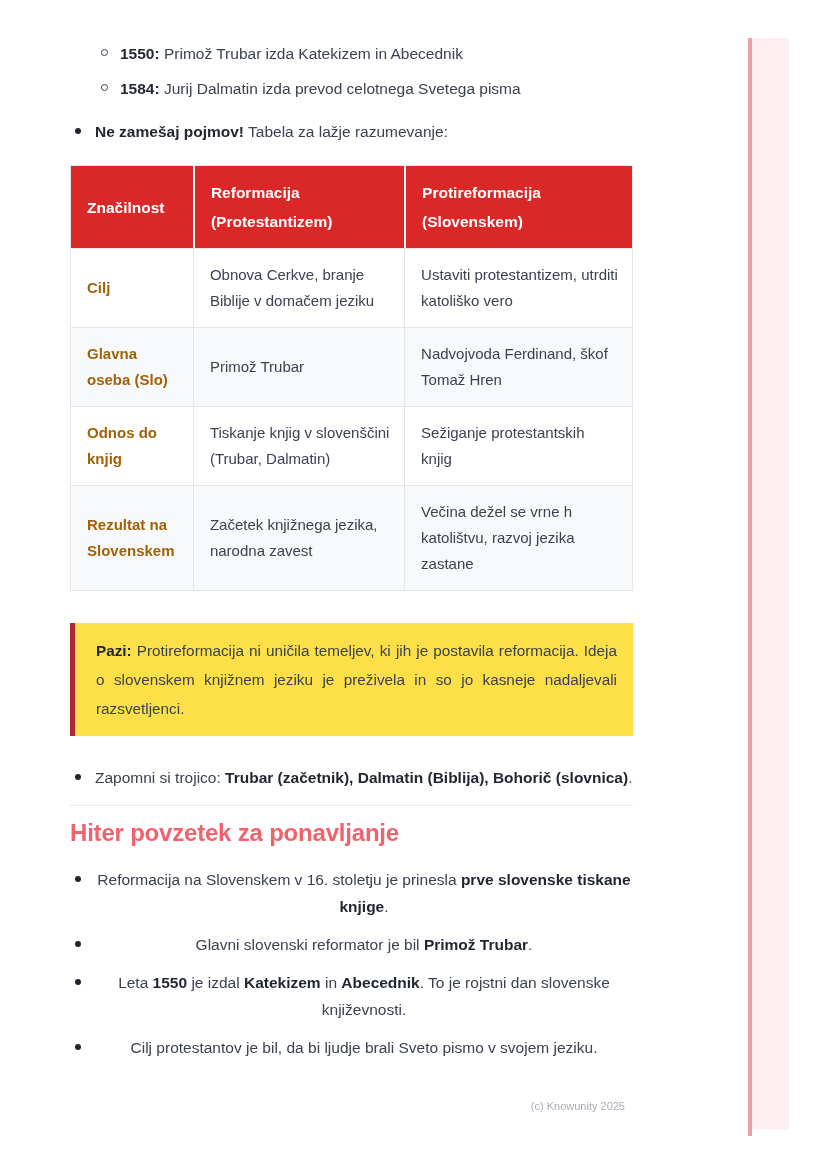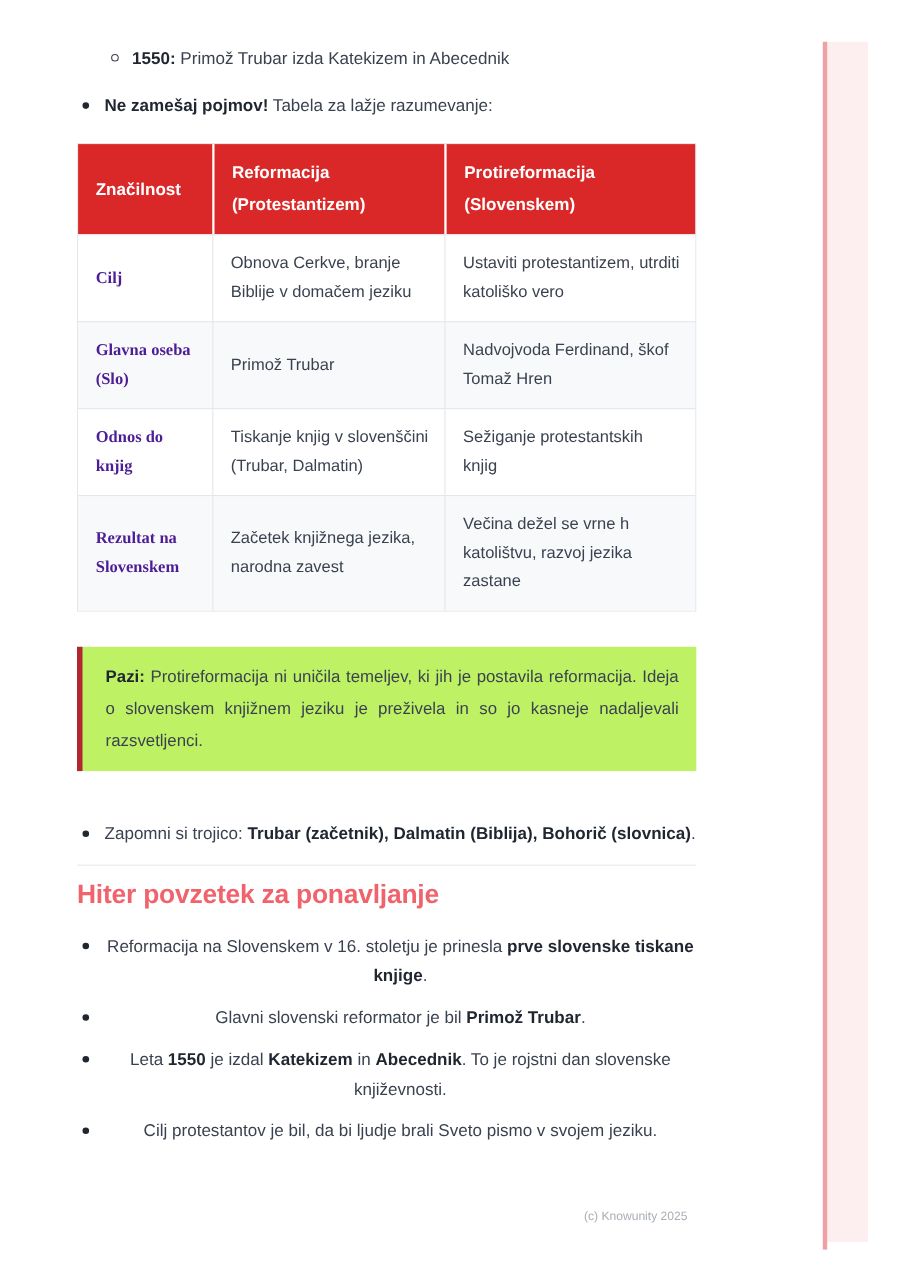--- a/index.html
+++ b/index.html
@@ -23,27 +23,27 @@
   .li-ne { margin-top:16px; }
 
   
   table { border-collapse:separate; border-spacing:0; width:563px; margin-top:20px; border:1px solid #e3e6ea; }
   col.c1 { width:122px; } col.c2 { width:212px; } col.c3 { width:229px; }
   th { background:#da2727; color:#ffffff; font-weight:bold; font-size:15.5px; line-height:29px; text-align:left; vertical-align:middle; height:82px; padding:10px 14px 10px 16px; }
   th + th { border-left:2px solid #ffffff; }
   td { font-size:15px; line-height:26px; vertical-align:middle; padding:13px 14px 13px 16px; border-top:1px solid #e3e6ea; background:#ffffff; }
   td + td { border-left:1px solid #e3e6ea; }
   tr.alt td { background:#f8f9fb; }
-  td.rowlabel { font-weight:bold; color:#4c1d95;font-family:Liberation Serif, serif; }
+  td.rowlabel { font-weight:bold; color:#a16207; }
 
   
-  .callout { margin-top:32px; background:#bef264; border-left:5px solid #b02733; padding:13px 16px 13px 21px; font-size:15.3px; line-height:29px; text-align:justify; color:#3a4250; }
+  .callout { margin-top:32px; background:#fde047; border-left:5px solid #b02733; padding:13px 16px 13px 21px; font-size:15.3px; line-height:29px; text-align:justify; color:#3a4250; }
   .callout .b { font-weight:bold; color:#1f2630; }
 
-  .li-note { margin-top:44px; }
+  .li-note { margin-top:28px; }
 
   .divider { margin-top:14px; border:none; border-top:1px solid #e6e8eb; height:0; }
 
   h2.summary-heading { margin-top:12px; font-size:24px; line-height:30px; font-weight:bold; color:#f0636d; letter-spacing:-0.2px; }
 
   .summary-list { margin-top:18px; list-style:none;text-align:center; }
   .summary-list .li { margin-bottom:11px; }
 
   .footer { position:absolute; top:1100px; right:43px; font-size:11px; color:#a9aeb5; z-index:2;text-align:right; }
 </style>
@@ -53,20 +53,24 @@
 <div class="page">
 
   <div class="side-band"></div>
   <div class="side-line"></div>
 
   <div class="content">
 
     <div class="li li-sub">
       <span class="marker"></span>
       <span><span class="b">1550:</span><span> Primož Trubar izda Katekizem in Abecednik</span></span>
+    </div>
+    <div class="li li-sub">
+      <span class="marker"></span>
+      <span><span class="b">1584:</span><span> Jurij Dalmatin izda prevod celotnega Svetega pisma</span></span>
     </div>
     <div class="li li-main li-ne">
       <span class="marker"></span>
       <span><span class="b">Ne zamešaj pojmov!</span><span> Tabela za lažje razumevanje:</span></span>
     </div>
 
     <table>
       <colgroup>
           <col class="c1">
           <col class="c2">

